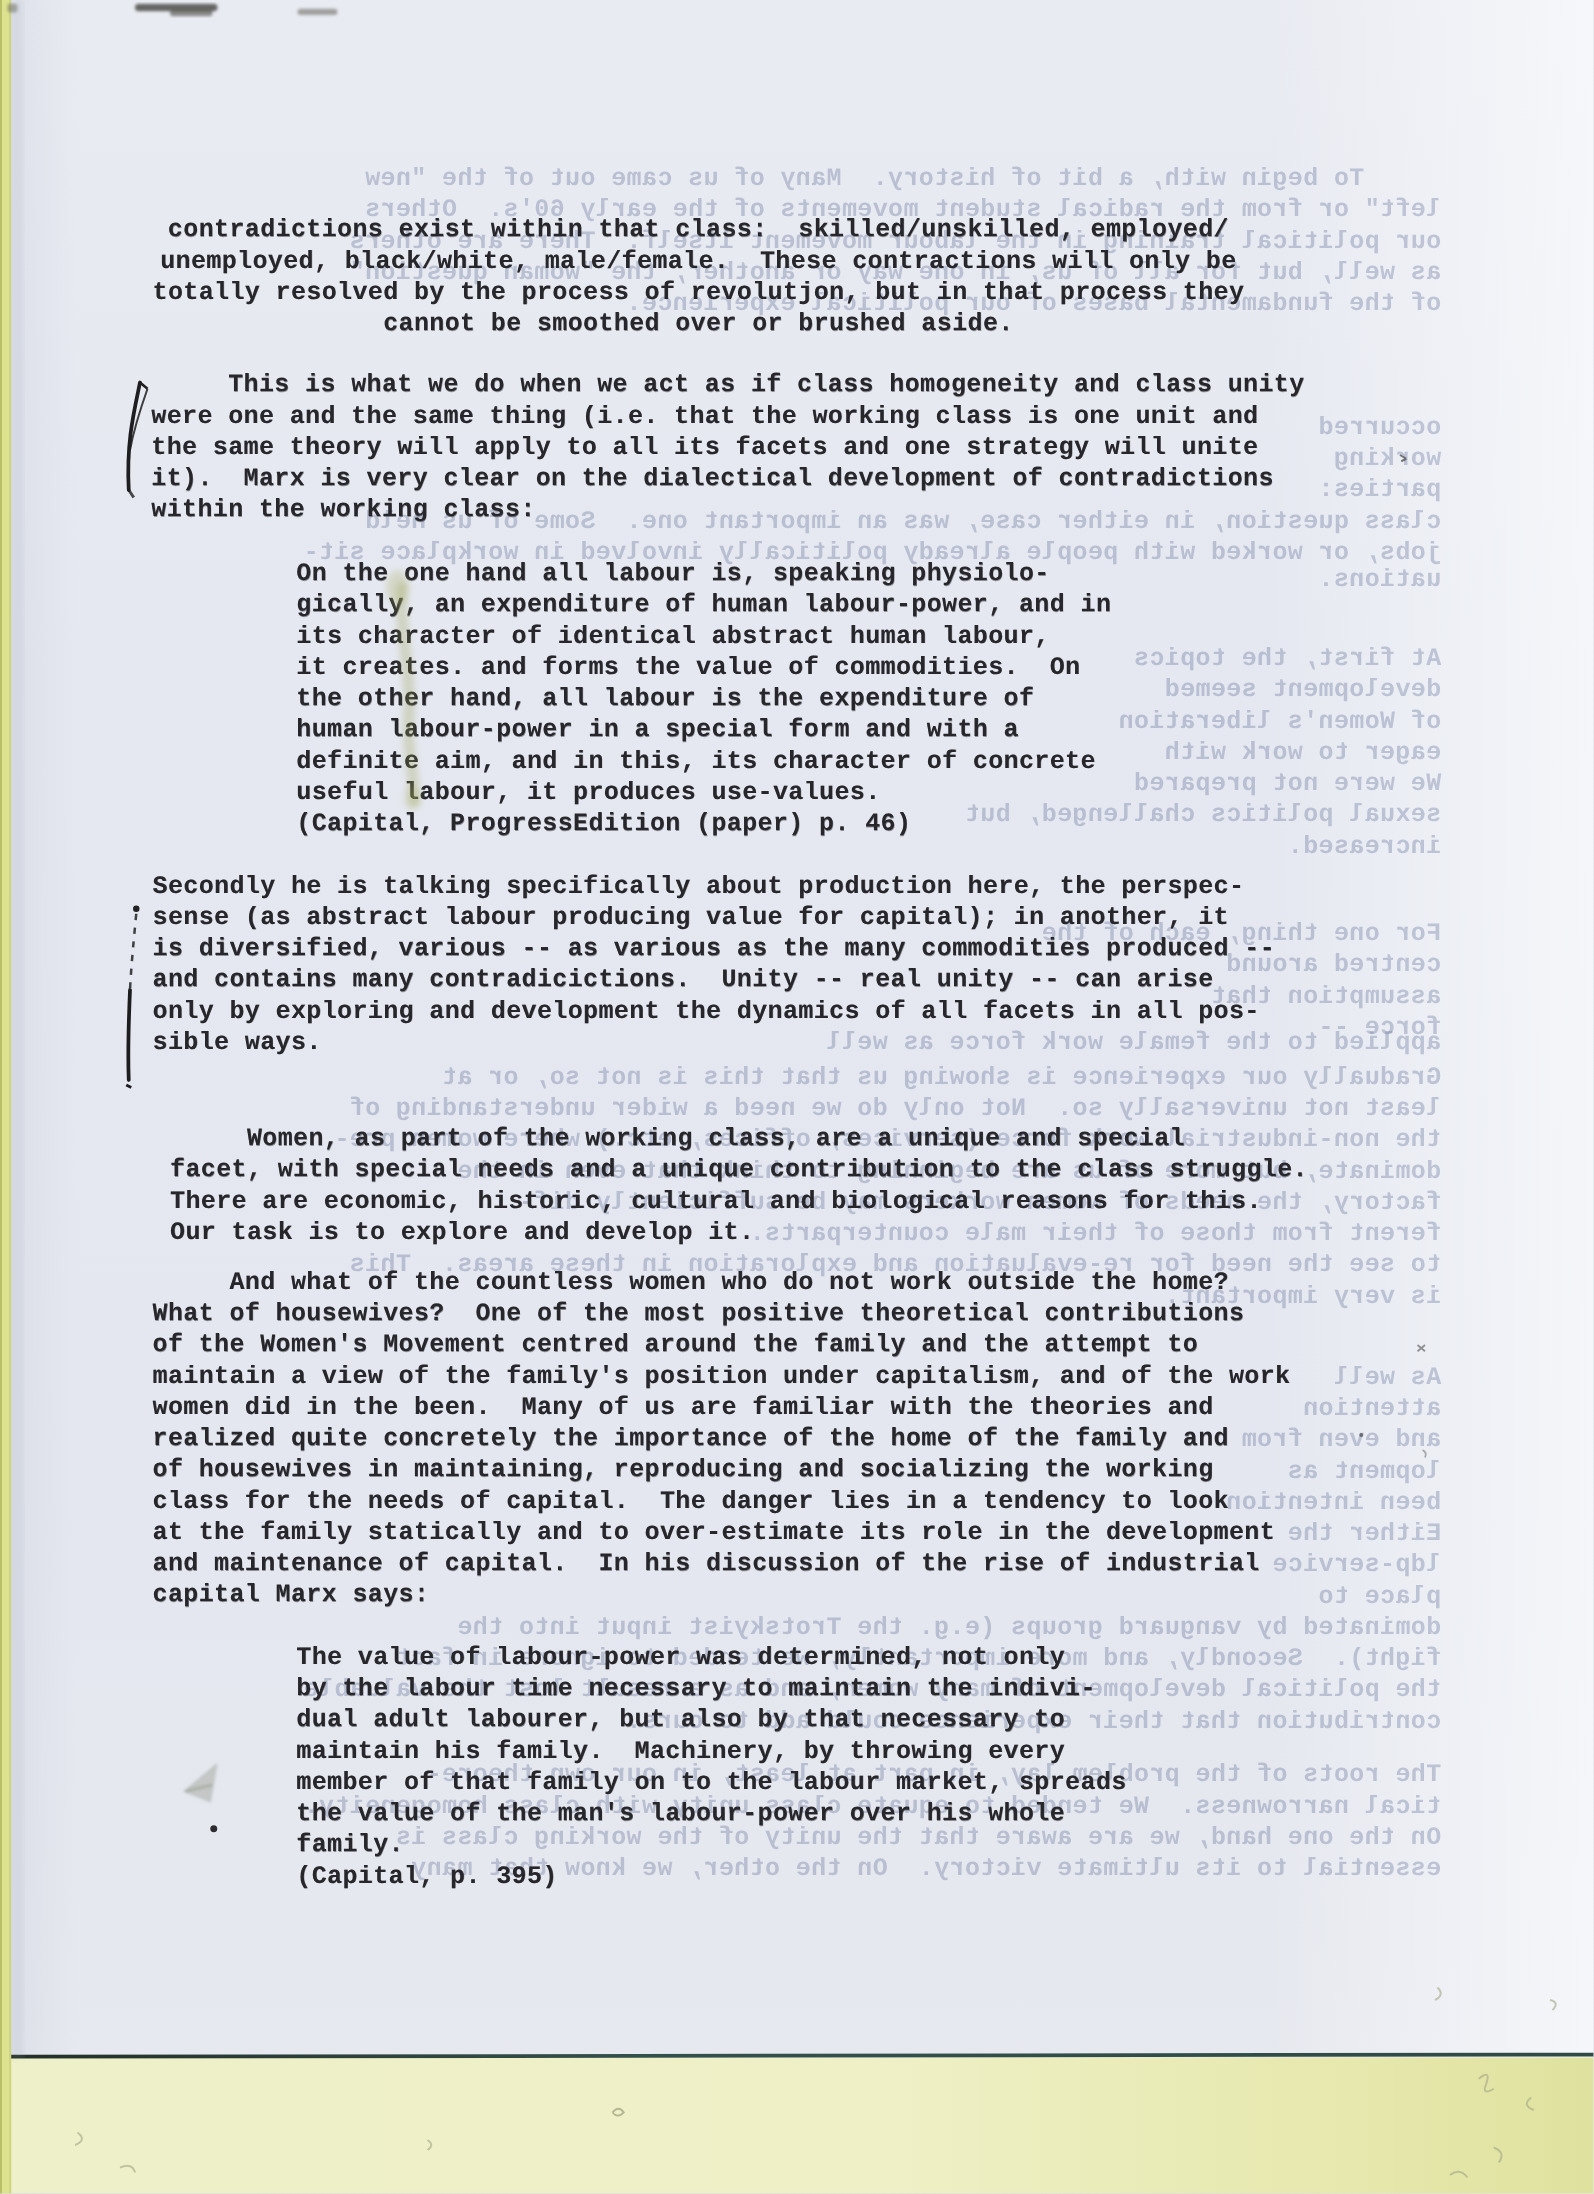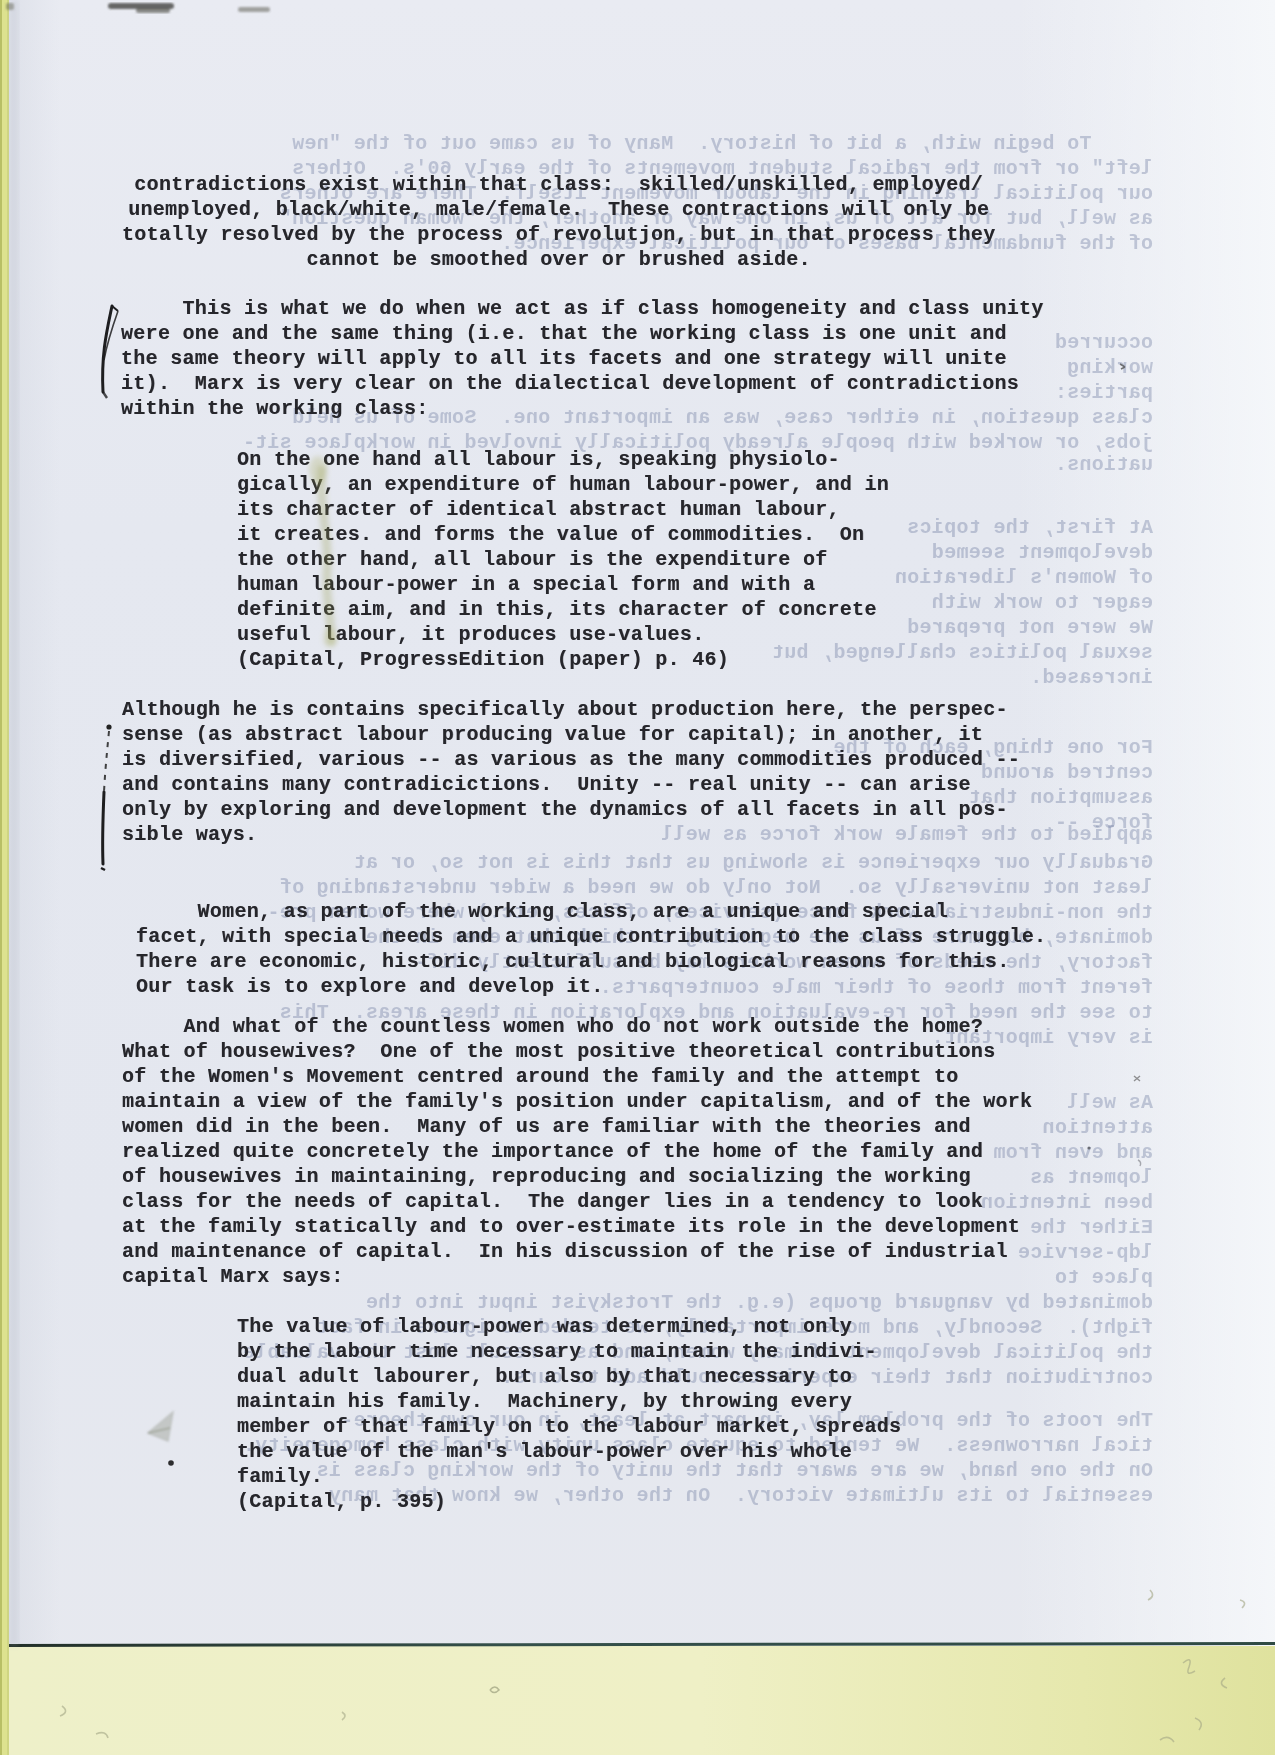--- a/index.html
+++ b/index.html
@@ -117,21 +117,21 @@
         <div class="ln">gically, an expenditure of human labour-power, and in</div>
         <div class="ln">its character of identical abstract human labour,</div>
         <div class="ln">it creates. and forms the value of commodities.  On</div>
         <div class="ln">the other hand, all labour is the expenditure of</div>
         <div class="ln">human labour-power in a special form and with a</div>
         <div class="ln">definite aim, and in this, its character of concrete</div>
         <div class="ln">useful labour, it produces use-values.</div>
         <div class="ln"><span>(</span><span class="u">Capital</span><span>, ProgressEdition (paper) p. 46)</span></div>
       </div>
       <div class="block" style="top: 697px; left: 122px;">
-        <div class="ln">Although he is contains specifically about production here, the perspec-</div>
+        <div class="ln">Secondly he is talking specifically about production here, the perspec-</div>
         <div class="ln">sense (as abstract labour producing value for capital); in another, it</div>
         <div class="ln">is diversified, various -- as various as the many commodities produced --</div>
         <div class="ln">and contains many contradicictions.  Unity -- real unity -- can arise</div>
         <div class="ln">only by exploring and development the dynamics of all facets in all pos-</div>
         <div class="ln">sible ways.</div>
       </div>
       <div class="block" style="top: 899px; left: 136px;">
         <div class="ln">     Women, as part of the working class, are a unique and special</div>
         <div class="ln">facet, with special needs and a unique contribution to the class struggle.</div>
         <div class="ln">There are economic, historic, cultural and biological reasons for this.</div>

